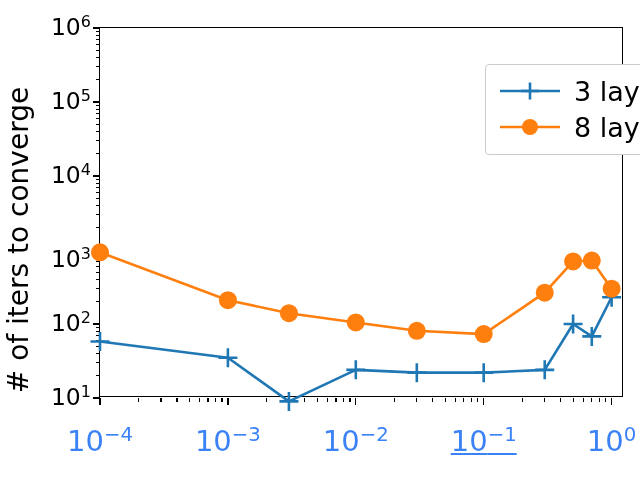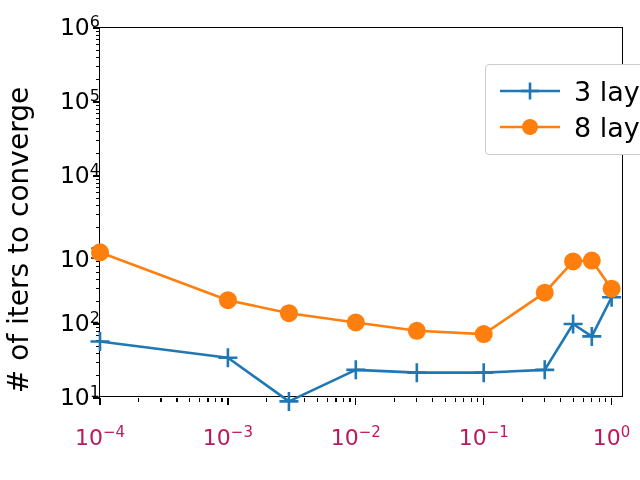--- a/index.html
+++ b/index.html
@@ -43,28 +43,29 @@
   .tick-x-major { width: 1.4px; height: 7px; top: 370px; }
   .tick-x-minor { width: 1.2px; height: 4px; top: 370px; }
   .tick-y-major { height: 1.4px; width: 7px; left: -7px; }
   .tick-y-minor { height: 1.2px; width: 4px; left: -4px; }
 
   
   .xticklabel {
     position: absolute;
     top: 399px;
     transform: translateX(-50%);
-    font-size: 22px;
-    color: #be185d;
+    font-size: 29px;
+    color: #3b82f6;
     white-space: nowrap;
     line-height: 1;
   }
   .yticklabel {
     position: absolute;
     right: 100%;
+    margin-right: 9px;
     transform: translateY(-50%);
     font-size: 23.5px;
     color: #000000;
     white-space: nowrap;
     line-height: 1;
   }
   .xticklabel sup, .yticklabel sup {
     font-size: 0.68em;
     vertical-align: baseline;
     position: relative;
@@ -143,21 +144,21 @@
   <div id="plot-area">
 
     <div id="ticks-layer">
         <div class="tick-x-major" style="left: -0.7px;"></div>
         <div class="xticklabel" style="left: 0px;">10<sup>−4</sup></div>
         <div class="tick-x-major" style="left: 127.201px;"></div>
         <div class="xticklabel" style="left: 127.901px;">10<sup>−3</sup></div>
         <div class="tick-x-major" style="left: 255.103px;"></div>
         <div class="xticklabel" style="left: 255.803px;">10<sup>−2</sup></div>
         <div class="tick-x-major" style="left: 383.004px;"></div>
-        <div class="xticklabel" style="left: 383.704px;">10<sup>−1</sup></div>
+        <div class="xticklabel" style="left: 383.704px; text-decoration: underline;">10<sup>−1</sup></div>
         <div class="tick-x-major" style="left: 510.905px;"></div>
         <div class="xticklabel" style="left: 511.605px;">10<sup>0</sup></div>
         <div class="tick-x-minor" style="left: 37.9021px;"></div>
         <div class="tick-x-minor" style="left: 60.4244px;"></div>
         <div class="tick-x-minor" style="left: 76.4042px;"></div>
         <div class="tick-x-minor" style="left: 88.7992px;"></div>
         <div class="tick-x-minor" style="left: 98.9265px;"></div>
         <div class="tick-x-minor" style="left: 107.489px;"></div>
         <div class="tick-x-minor" style="left: 114.906px;"></div>
         <div class="tick-x-minor" style="left: 121.449px;"></div>

